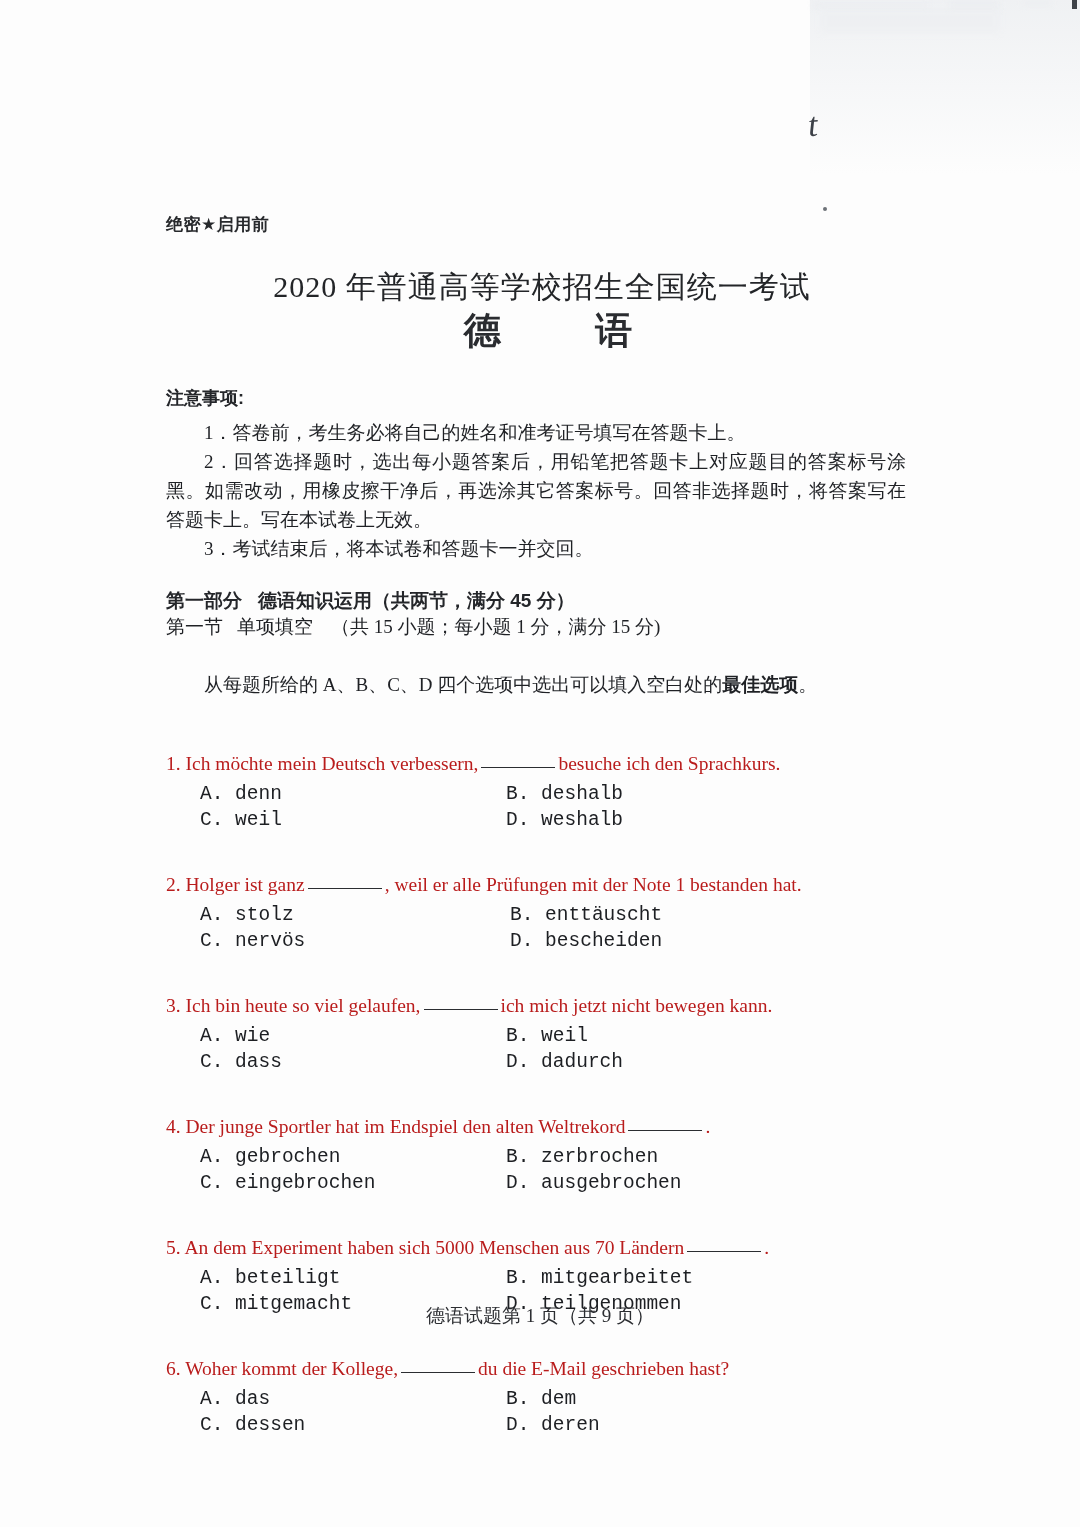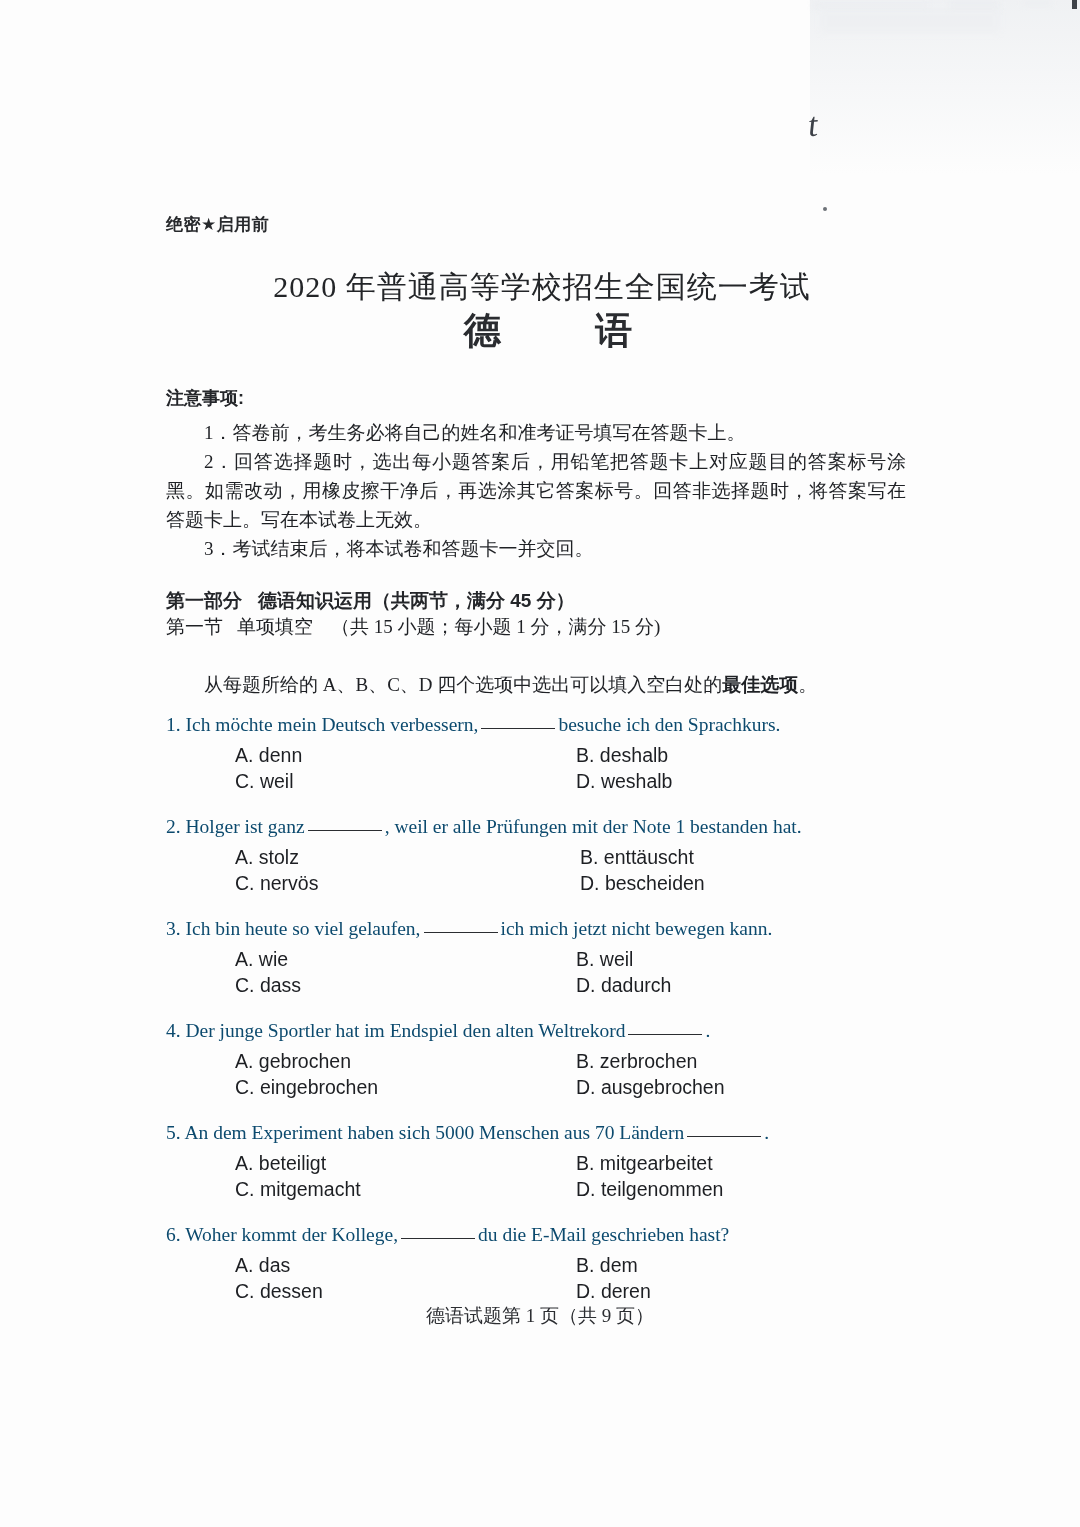--- a/index.html
+++ b/index.html
@@ -177,44 +177,44 @@
     top: 712px;
     width: 760px;
   }
   .question {
     margin-bottom: 20px;
   }
   .q-stem {
     font-family: "Liberation Serif", "DejaVu Serif", serif;
     font-size: 19.5px;
     line-height: 26px;
-    color: #0c4a6e;
-    white-space: nowrap;
+    color: #b91c1c;
+    white-space: nowrap;
+    margin-top: 39px;
   }
   .blank {
     display: inline-block;
     border-bottom: 1.6px solid #2b2d31;
     width: 74px;
     margin: 0 3px;
     vertical-align: 2px;
   }
   .q-options {
     margin-top: 4px;
     padding-left: 34px;
   }
   .opt-row {
     display: flex;
     line-height: 26px;
   }
   .opt {
-    font-family: Liberation Sans, sans-serif;
+    font-family: Liberation Mono, monospace;
     font-size: 19.5px;
     color: #1d1f23;
     white-space: nowrap;
-    margin-left: 35px;
   }
   .opt-a, .opt-c { width: 306px; flex: 0 0 306px; }
   .opt-b, .opt-d { flex: 0 0 auto; }
 
   
   .question[data-col="1"] .opt-a,
   .question[data-col="1"] .opt-c { flex-basis: 306px; }
   .question[data-col="2"] .opt-a,
   .question[data-col="2"] .opt-c { flex-basis: 310px; }
 

